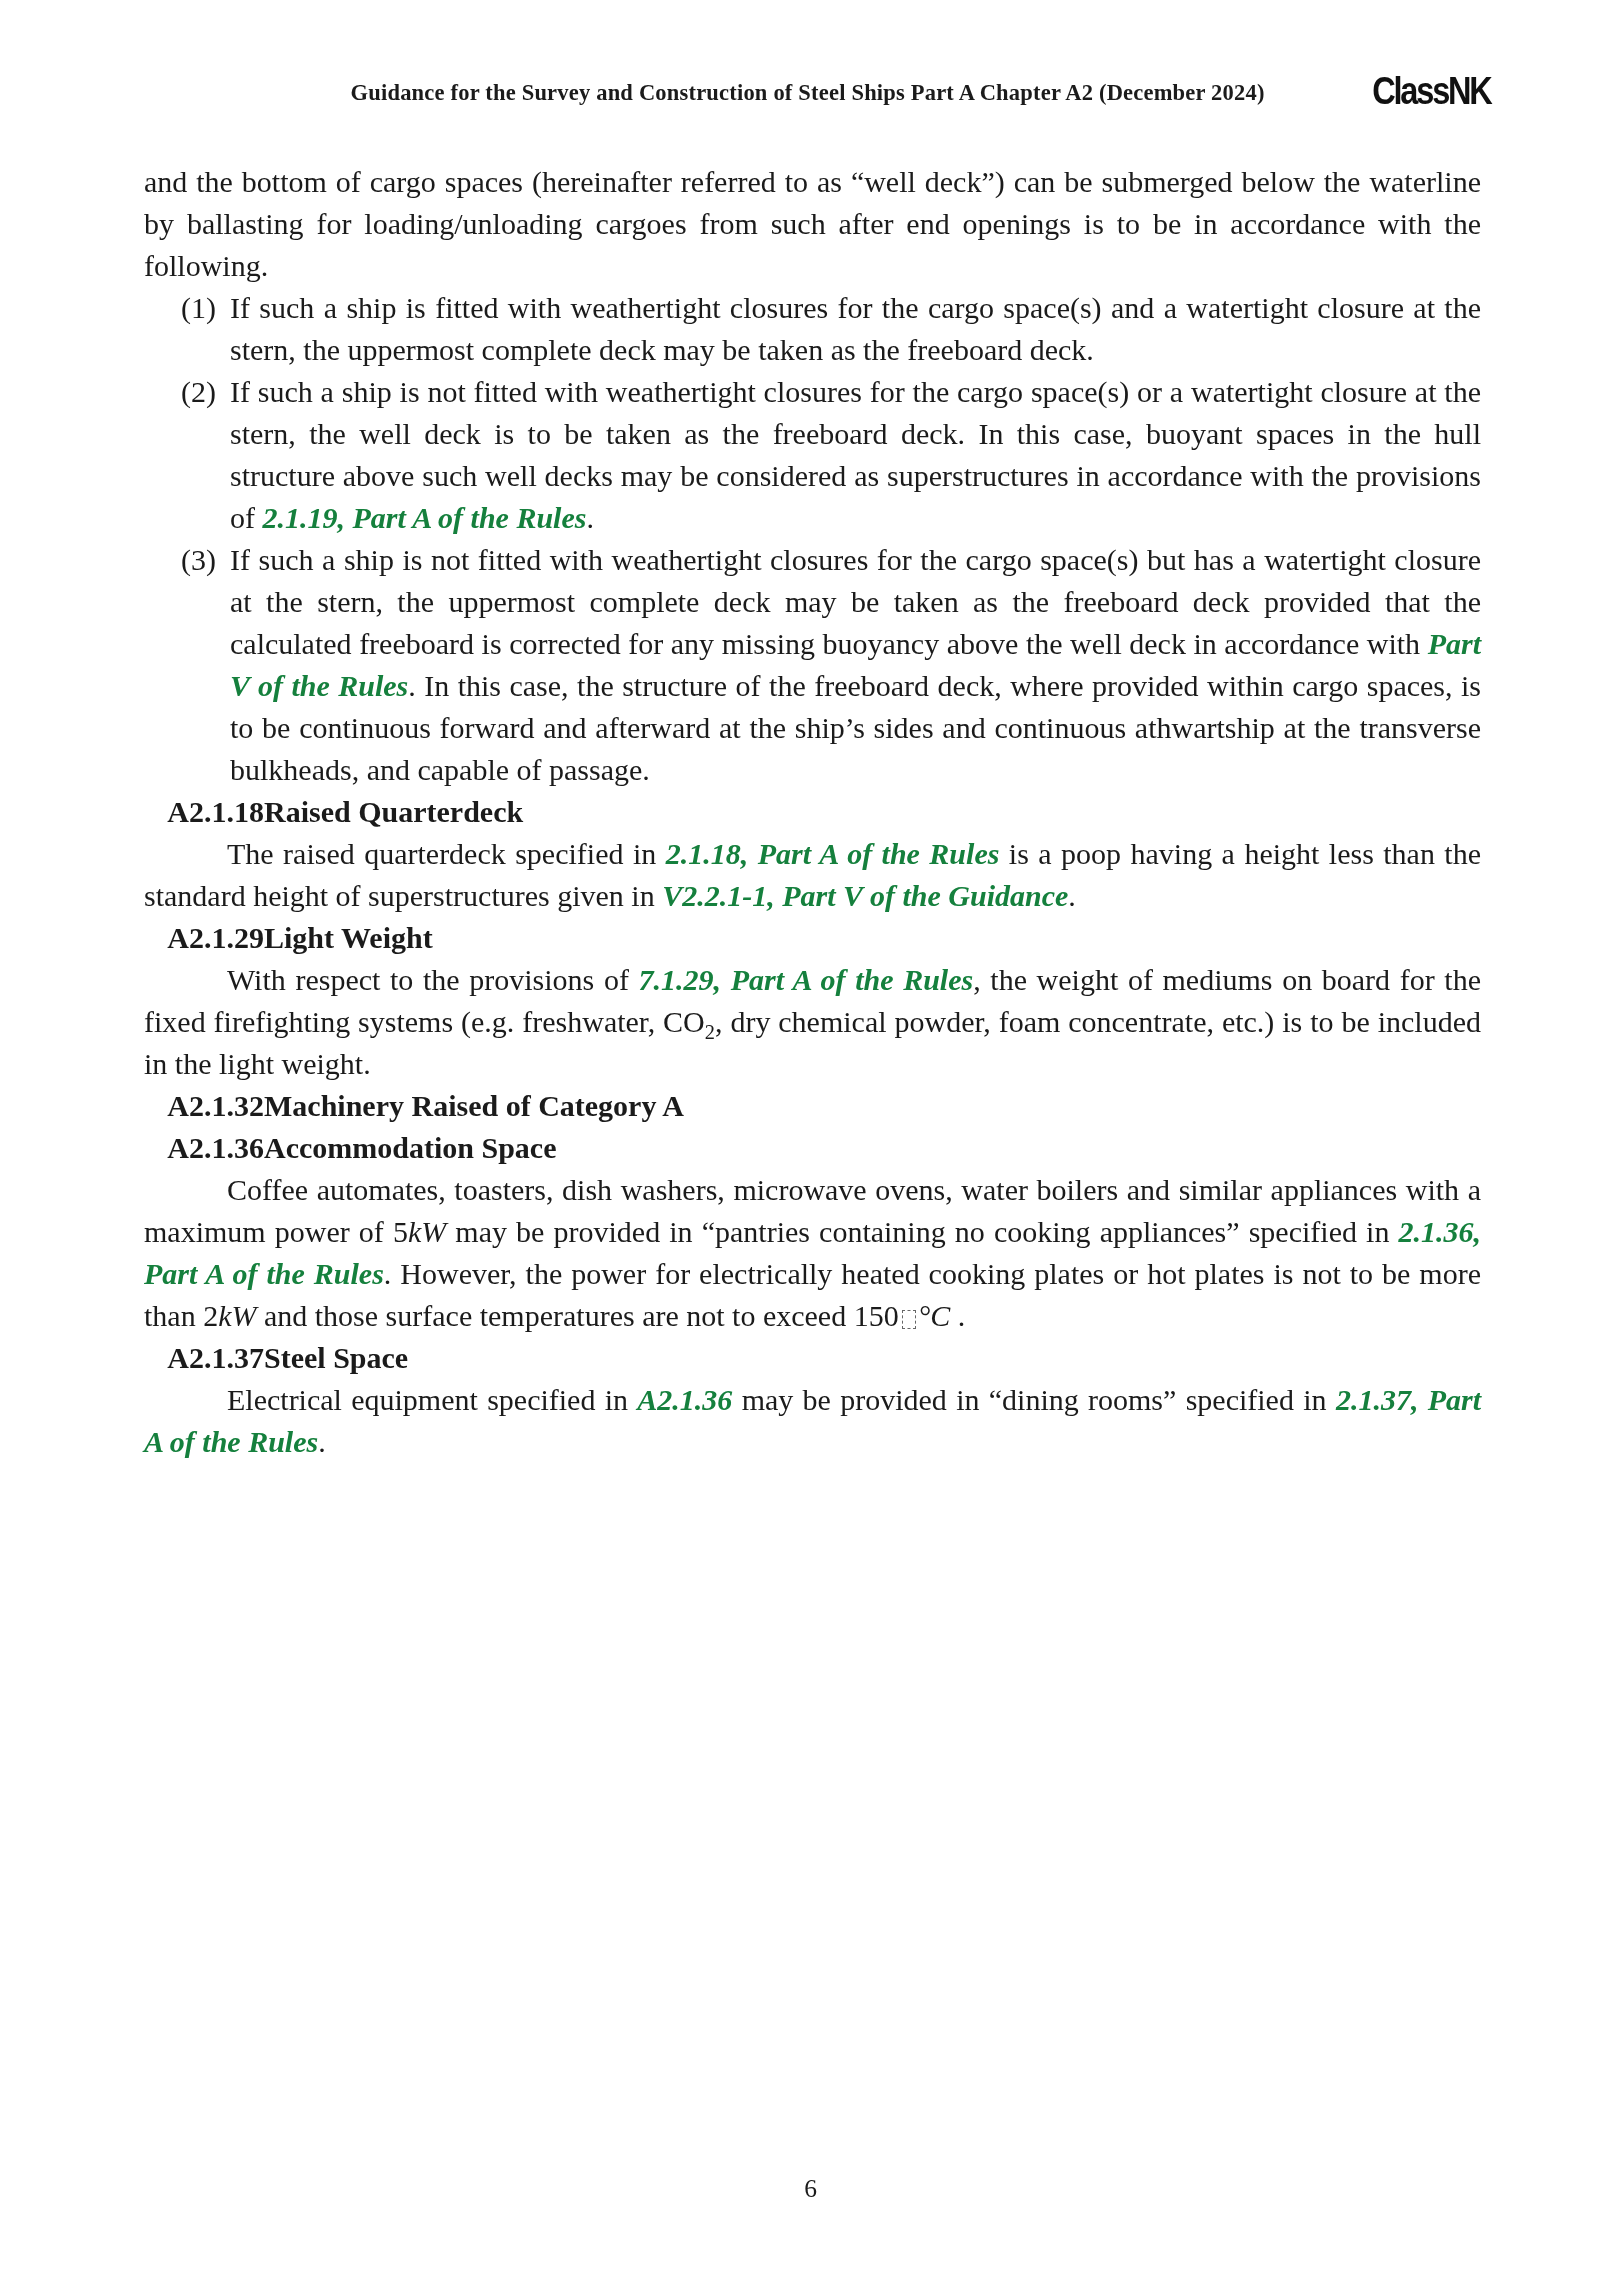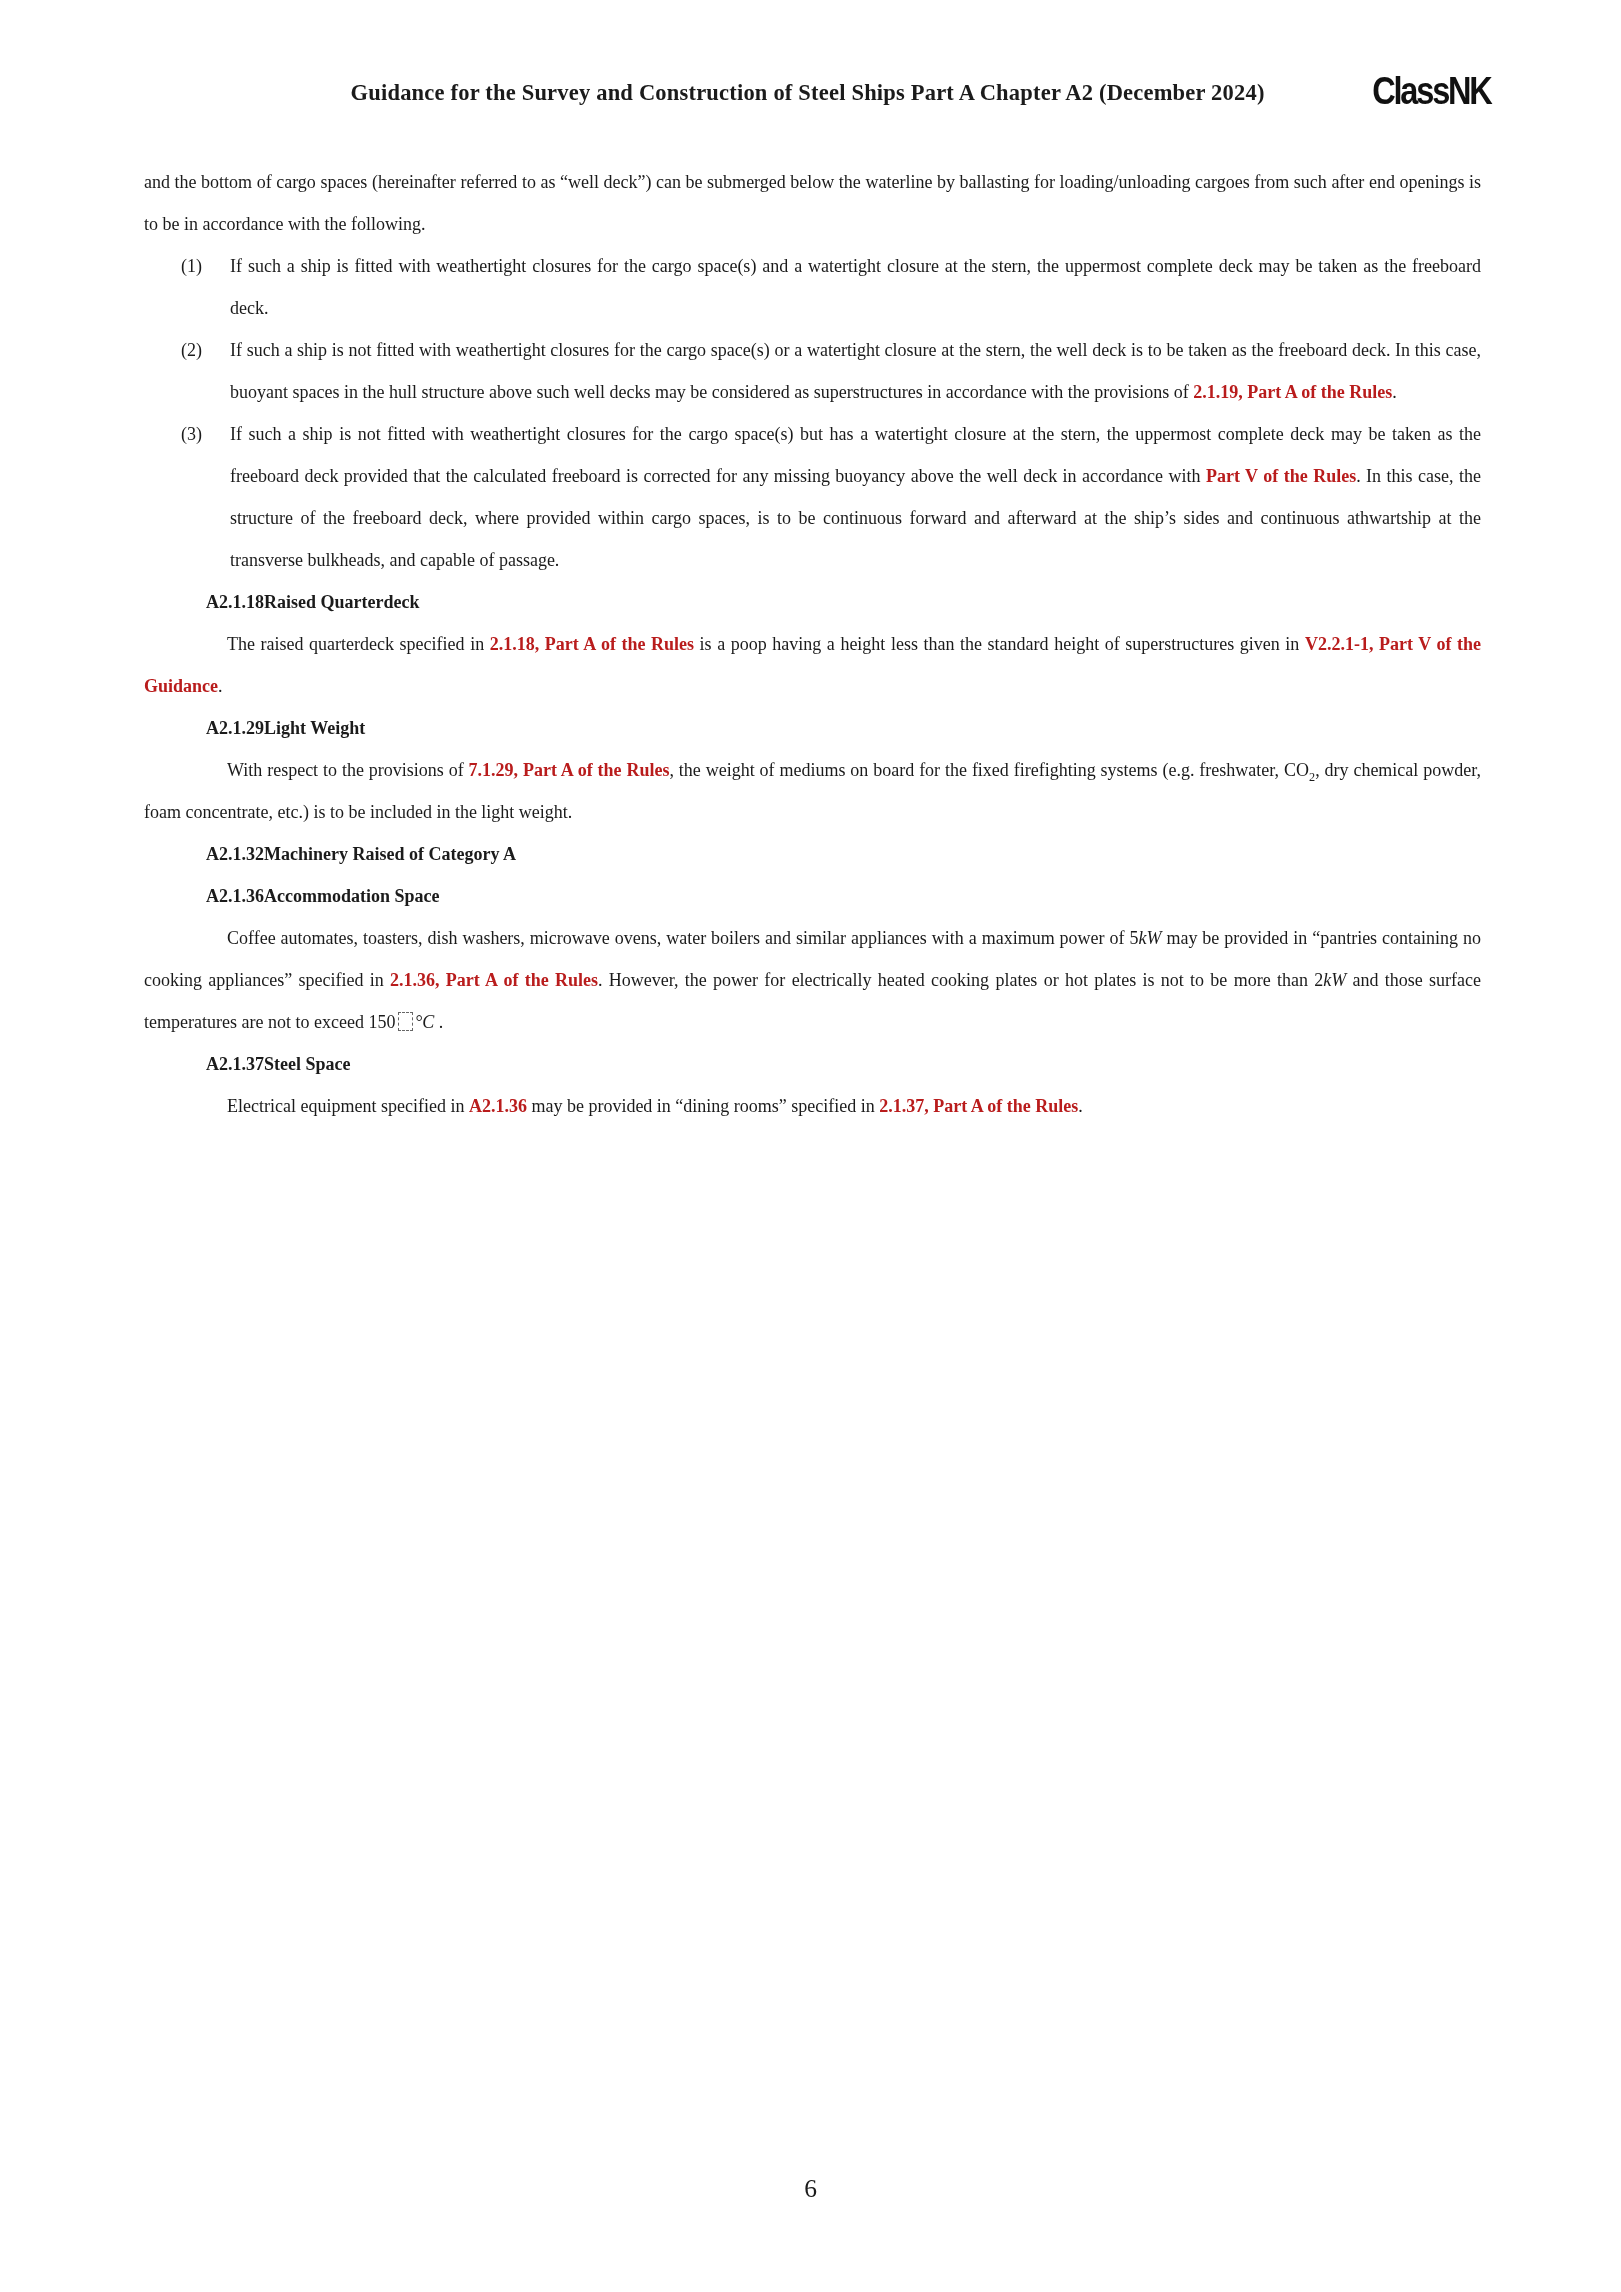--- a/index.html
+++ b/index.html
@@ -41,40 +41,40 @@
     letter-spacing: -2.5px;
     color: #111;
     transform: scaleX(0.88) scaleY(1.05);
     transform-origin: right center;
   }
   .content {
     position: absolute;
     top: 161px;
     left: 144px;
     width: 1337px;
-    font-size: 18px;
+    font-size: 30px;
     line-height: 42px;
     text-align: justify;
   }
   .para { margin: 0; }
   .para.indent { text-indent: 83px; }
   .list-item {
     position: relative;
     padding-left: 86px;
     margin: 0;
   }
   .list-item .marker {
     position: absolute;
     left: 37px;
     top: 0;
     text-indent: 0;
   }
   .heading { font-weight: bold; text-align: left; }
   .heading .h-num { display: inline-block; min-width: 120px; text-align: right; }
-  .seg-link { color: #b91c1c; font-weight: bold; text-decoration: none; cursor: pointer; }
+  .seg-link { color: #15803d; font-weight: bold; text-decoration: none; cursor: pointer; font-style: italic; }
   .seg-italic { font-style: italic; }
   .seg-sub { vertical-align: sub; font-size: 0.68em; line-height: 0; }
   .tofu {
     display: inline-block;
     width: 12.7px;
     height: 16.7px;
     border: 1px dashed #666;
     margin: 0 2px 0 2.9px;
     vertical-align: -2.9px;
   }

